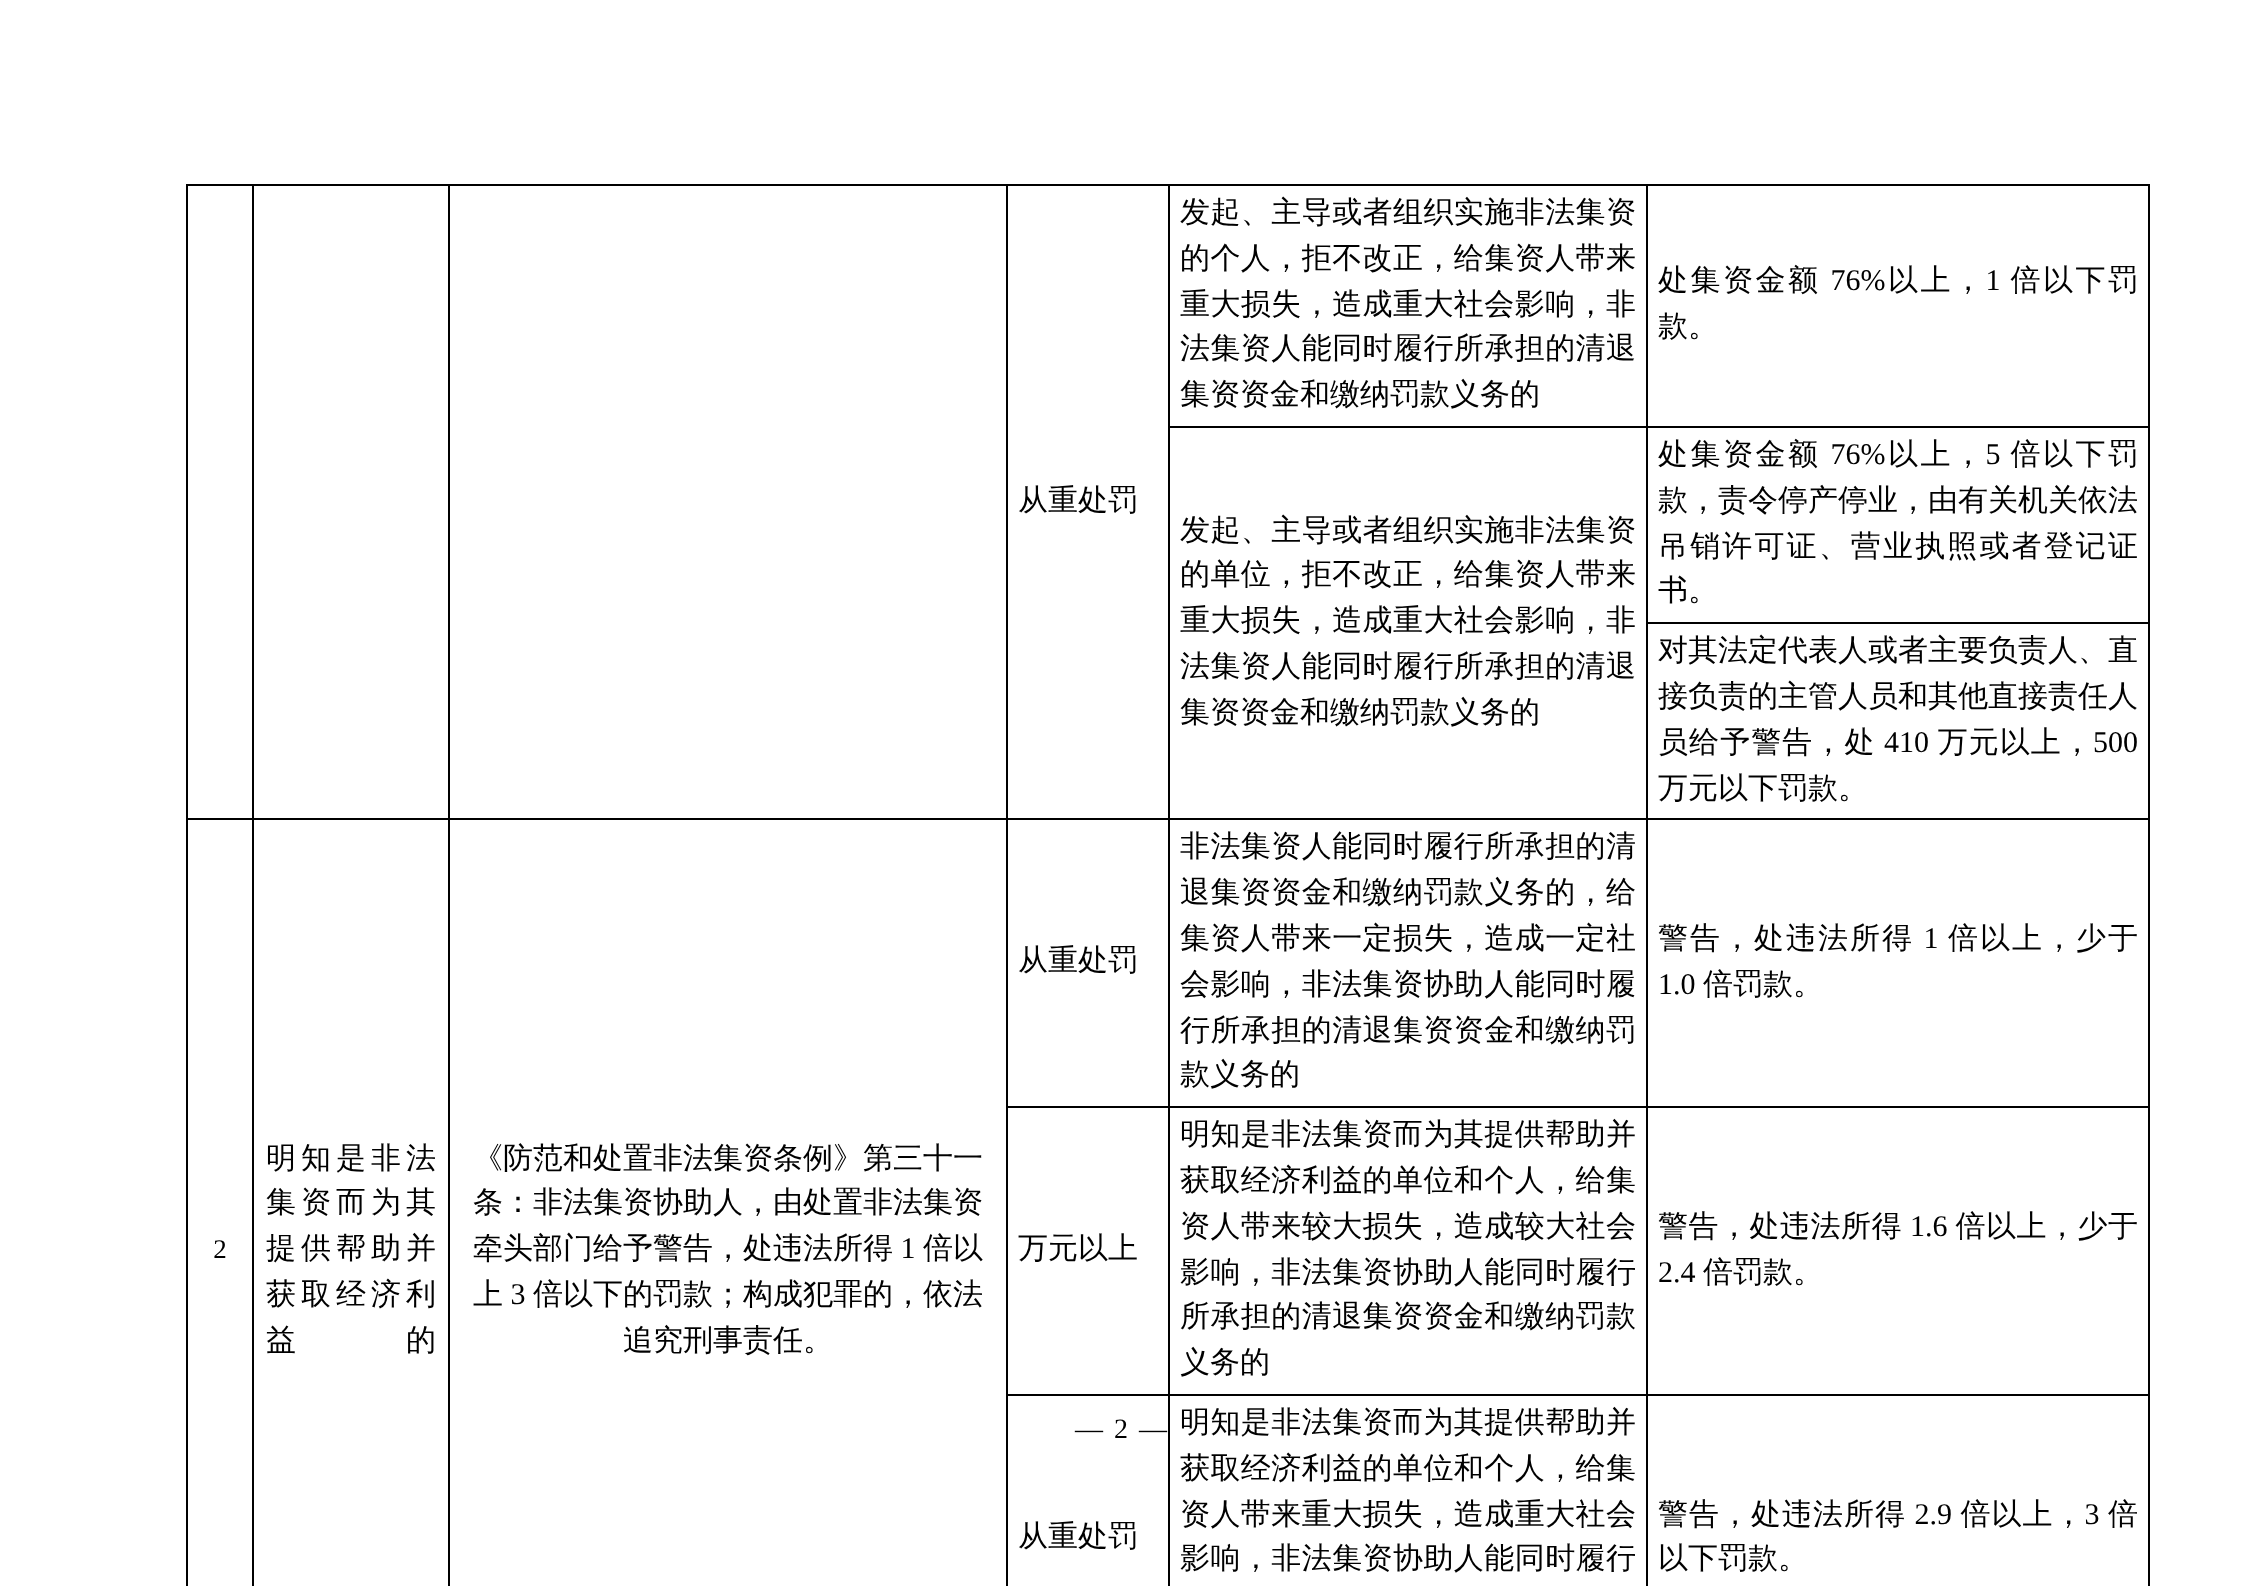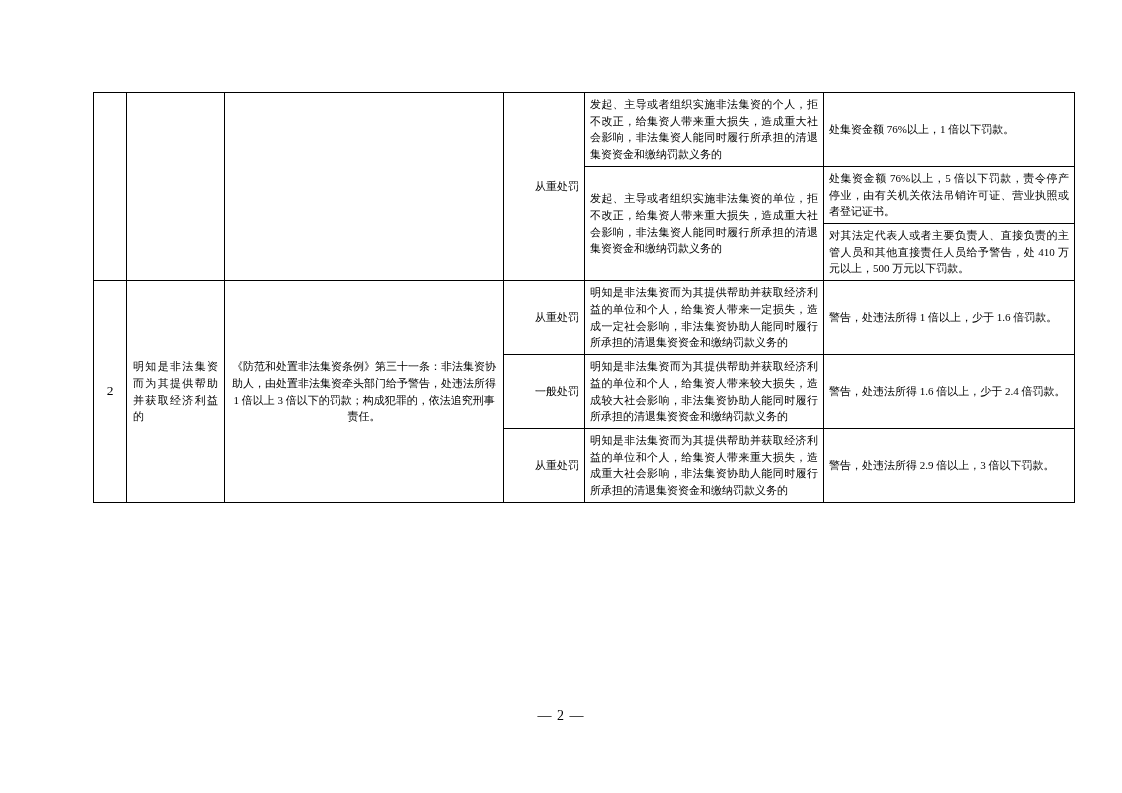--- a/index.html
+++ b/index.html
@@ -23,21 +23,21 @@
     left: 93px;
     top: 92px;
     width: 936px;
     border-collapse: collapse;
     table-layout: fixed;
   }
   .doc-table td {
     border: 1px solid #000000;
     vertical-align: middle;
     padding: 3px 5px;
-    font-size: 11px;
+    font-size: 15px;
     line-height: 1.52;
     color: #000000;
   }
   td.cell-num {
     text-align: center;
     width: 22px;
     font-size: 13.5px;
   }
   td.cell-behavior {
     width: 85px;
@@ -46,21 +46,21 @@
     padding-left: 6px;
     padding-right: 6px;
     font-family: Liberation Serif, serif;
   }
   td.cell-basis {
     width: 268px;
     text-align: center;
   }
   td.cell-degree {
     width: 70px;
-    text-align: right;
+    text-align: left;
     white-space: nowrap;
   }
   td.cell-standard {
     width: 228px;
     text-align: justify;
   }
   td.cell-penalty {
     width: 240px;
     text-align: justify;
     margin-top: 20px;
@@ -103,25 +103,25 @@
     </tr>
     <tr>
       <td class="cell-penalty">对其法定代表人或者主要负责人、直接负责的主管人员和其他直接责任人员给予警告，处 410 万元以上，500 万元以下罚款。</td>
     </tr>
 
     <tr>
       <td class="cell-num" rowspan="3">2</td>
       <td class="cell-behavior" rowspan="3">明知是非法集资而为其提供帮助并获取经济利益的</td>
       <td class="cell-basis" rowspan="3">《防范和处置非法集资条例》第三十一条：非法集资协助人，由处置非法集资牵头部门给予警告，处违法所得 1 倍以上 3 倍以下的罚款；构成犯罪的，依法追究刑事责任。</td>
       <td class="cell-degree">从重处罚</td>
-      <td class="cell-standard">明知是非法集资而为其提供帮助并获取经济利益的单位和个人，给集资人带来一定损失，造成一定社会影响，非法集资协助人能同时履行所承担的清退集资资金和缴纳罚款义务的</td>
-      <td class="cell-penalty">警告，处违法所得 1 倍以上，少于 1.6 倍罚款。</td>
+      <td class="cell-standard">非法集资人能同时履行所承担的清退集资资金和缴纳罚款义务的，给集资人带来一定损失，造成一定社会影响，非法集资协助人能同时履行所承担的清退集资资金和缴纳罚款义务的</td>
+      <td class="cell-penalty">警告，处违法所得 1 倍以上，少于 1.0 倍罚款。</td>
     </tr>
     <tr>
-      <td class="cell-degree">一般处罚</td>
+      <td class="cell-degree">万元以上</td>
       <td class="cell-standard">明知是非法集资而为其提供帮助并获取经济利益的单位和个人，给集资人带来较大损失，造成较大社会影响，非法集资协助人能同时履行所承担的清退集资资金和缴纳罚款义务的</td>
       <td class="cell-penalty">警告，处违法所得 1.6 倍以上，少于 2.4 倍罚款。</td>
     </tr>
     <tr>
       <td class="cell-degree">从重处罚</td>
       <td class="cell-standard">明知是非法集资而为其提供帮助并获取经济利益的单位和个人，给集资人带来重大损失，造成重大社会影响，非法集资协助人能同时履行所承担的清退集资资金和缴纳罚款义务的</td>
       <td class="cell-penalty">警告，处违法所得 2.9 倍以上，3 倍以下罚款。</td>
     </tr>
   </tbody>
     </table>

